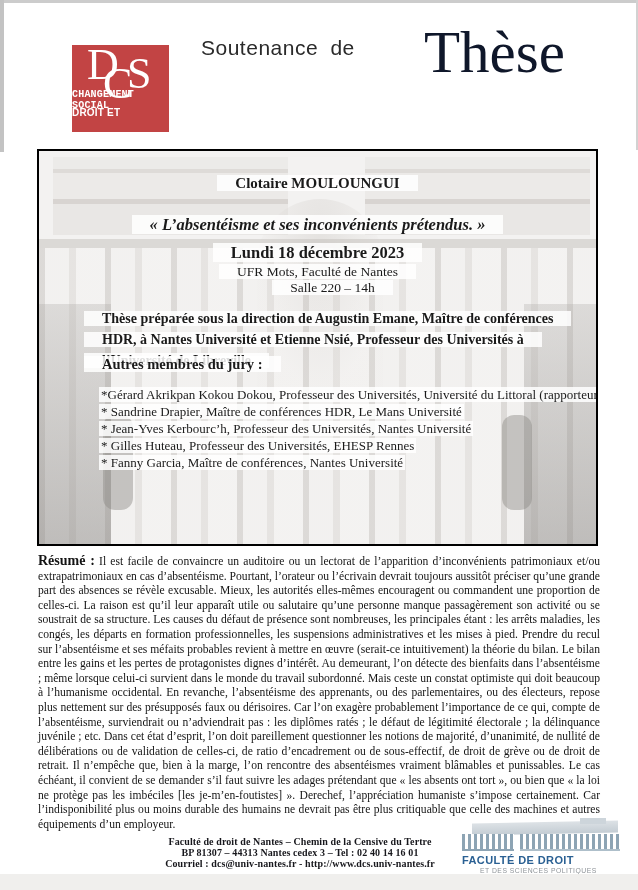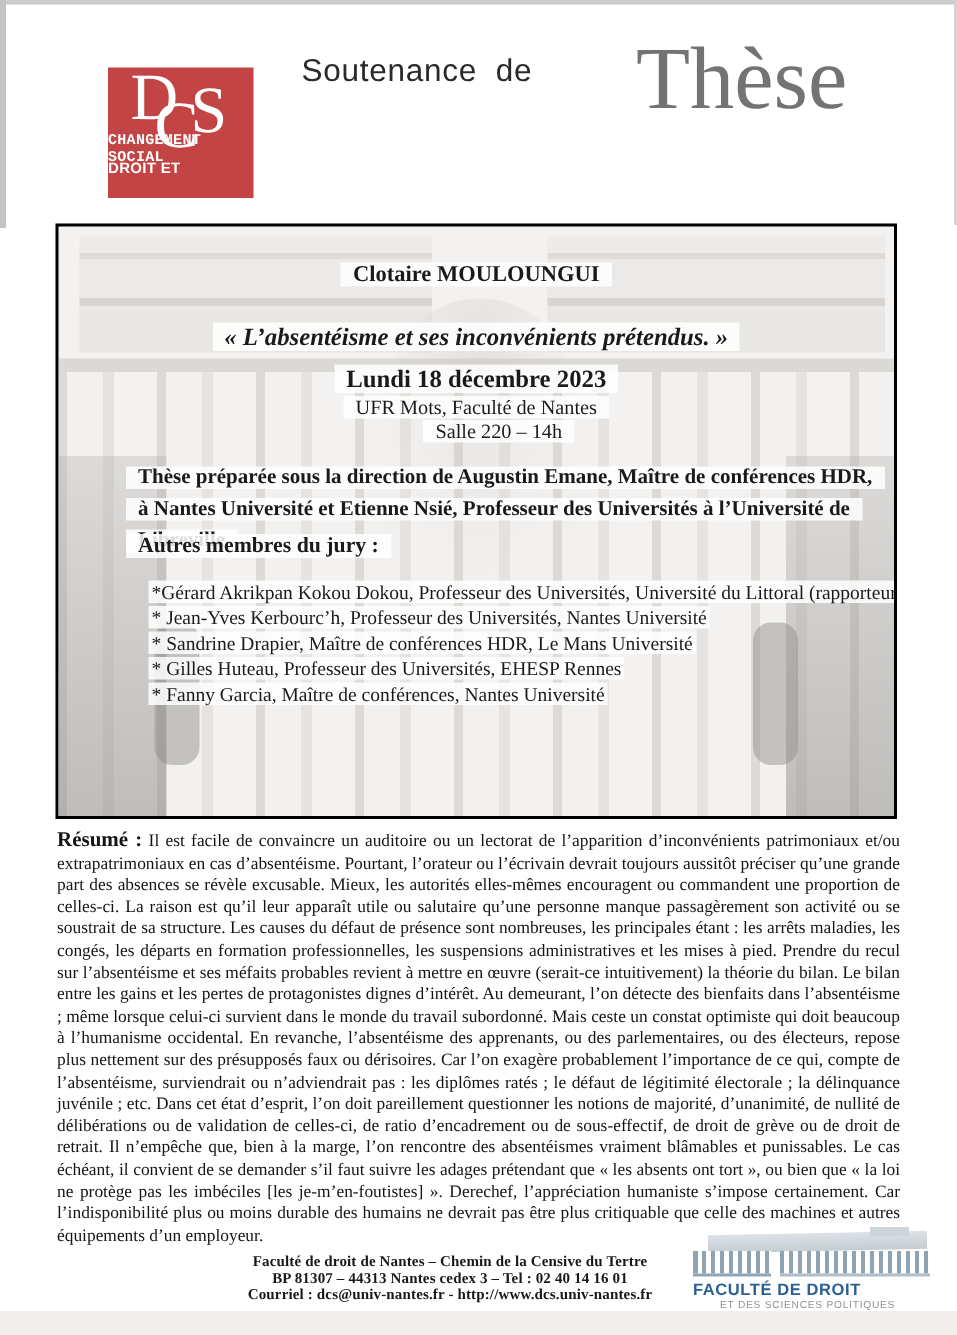--- a/index.html
+++ b/index.html
@@ -19,21 +19,21 @@
   .dcs-d{left:15px;top:-2px;}
   .dcs-c{left:31px;top:17px;}
   .dcs-s{left:55px;top:7px;}
   .dcs-line{position:absolute;left:0;width:100%;text-align:left;color:#ffffff;
     font-family:"Liberation Sans",sans-serif;font-weight:bold;font-size:10px;letter-spacing:.2px;}
   .dcs-line1{bottom:14px;}
   .dcs-line2{bottom:21px;font-family:Liberation Mono, monospace;}
   .pretitle{position:absolute;left:201px;top:36px;font-family:"Liberation Sans",sans-serif;
     font-size:21px;color:#2a2a2a;letter-spacing:.5px;word-spacing:6px;}
   .big-title{position:absolute;left:424px;top:20px;font-family:"Liberation Serif",serif;
-    font-size:59px;line-height:1.1;color:#737373;text-align:center;}
+    font-size:59px;line-height:1.1;color:#0f172a;text-align:center;}
 
   
   .photo-box{position:absolute;left:37px;top:149px;width:557px;height:393px;
     border:2px solid #000000;background:#f3f2f1;overflow:hidden;}
   .ph{position:absolute;pointer-events:none;}
   .ent-left{left:14px;top:6px;width:235px;height:78px;
     background:linear-gradient(#ecebe9 0 12px,#dedbd8 12px 16px,#eceae8 16px 42px,#d8d4d1 42px 47px,#e9e7e5 47px 78px);}
   .ent-right{right:6px;top:6px;width:225px;height:78px;
     background:linear-gradient(#ecebe9 0 12px,#dedbd8 12px 16px,#eceae8 16px 42px,#d8d4d1 42px 47px,#e9e7e5 47px 78px);}
   .arch{left:218px;top:48px;width:126px;height:190px;border-radius:63px 63px 0 0;
@@ -46,21 +46,21 @@
   .vignette-left{left:0;bottom:0;width:72px;height:240px;
     background:linear-gradient(rgba(170,167,164,.30), rgba(128,125,122,.45));}
   .vignette-right{right:0;bottom:0;width:72px;height:240px;
     background:linear-gradient(rgba(170,167,164,.30), rgba(128,125,122,.45));}
   .statue-left{left:64px;bottom:34px;width:30px;height:95px;border-radius:12px;
     background:rgba(140,137,134,.45);}
   .statue-right{right:64px;bottom:34px;width:30px;height:95px;border-radius:12px;
     background:rgba(140,137,134,.45);}
 
   .pb-text{position:absolute;z-index:3;}
-  .hl{background:rgba(255,255,255,.85);padding:0 8px;box-decoration-break:clone;-webkit-box-decoration-break:clone;}
+  .hl{background:rgba(255,255,255,.85);padding:0 18px;box-decoration-break:clone;-webkit-box-decoration-break:clone;}
   .t-center{left:0;width:100%;text-align:center;}
   .candidate{top:24px;font-size:15px;font-weight:bold;}
   .thesis-title{top:64px;font-size:16.5px;font-weight:bold;font-style:italic;}
   .date{top:92px;font-size:16.5px;font-weight:bold;}
   .venue{top:113px;font-size:13.5px;}
   .room{top:129px;font-size:13.5px;margin-left:15px;}
   .direction{left:45px;top:157px;width:505px;font-size:14px;font-weight:bold;line-height:21px;text-align:left;}
   .jury-heading{left:45px;top:205px;font-size:14.5px;font-weight:bold;}
   .jury-list{left:60px;top:235px;width:490px;}
   .jury-item{font-size:13px;line-height:17px;white-space:nowrap;}
@@ -121,22 +121,22 @@
     <div class="pb-text t-center thesis-title"><span class="hl">« L’absentéisme et ses inconvénients prétendus. »</span></div>
     <div class="pb-text t-center date"><span class="hl">Lundi 18 décembre 2023</span></div>
     <div class="pb-text t-center venue"><span class="hl">UFR Mots, Faculté de Nantes</span></div>
     <div class="pb-text t-center room"><span class="hl">Salle 220 – 14h</span></div>
 
     <div class="pb-text direction"><span class="hl">Thèse préparée sous la direction de Augustin Emane, Maître de conférences HDR, à Nantes Université et Etienne Nsié, Professeur des Universités à l’Université de Libreville</span></div>
     <div class="pb-text jury-heading"><span class="hl">Autres membres du jury :</span></div>
 
     <div class="pb-text jury-list">
       <div class="jury-item"><span class="hl">*Gérard Akrikpan Kokou Dokou, Professeur des Universités, Université du Littoral (rapporteur)</span></div>
+      <div class="jury-item"><span class="hl">* Sandrine Drapier, Maître de conférences HDR, Le Mans Université</span></div>
       <div class="jury-item"><span class="hl">* Jean-Yves Kerbourc’h, Professeur des Universités, Nantes Université</span></div>
-      <div class="jury-item"><span class="hl">* Sandrine Drapier, Maître de conférences HDR, Le Mans Université</span></div>
       <div class="jury-item"><span class="hl">* Gilles Huteau, Professeur des Universités, EHESP Rennes</span></div>
       <div class="jury-item"><span class="hl">* Fanny Garcia, Maître de conférences, Nantes Université</span></div>
     </div>
 
   </div>
 
   <div class="resume">
     <span class="resume-label">Résumé :</span><span> Il est facile de convaincre un auditoire ou un lectorat de l’apparition d’inconvénients patrimoniaux et/ou extrapatrimoniaux en cas d’absentéisme. Pourtant, l’orateur ou l’écrivain devrait toujours aussitôt préciser qu’une grande part des absences se révèle excusable. Mieux, les autorités elles-mêmes encouragent ou commandent une proportion de celles-ci. La raison est qu’il leur apparaît utile ou salutaire qu’une personne manque passagèrement son activité ou se soustrait de sa structure. Les causes du défaut de présence sont nombreuses, les principales étant : les arrêts maladies, les congés, les départs en formation professionnelles, les suspensions administratives et les mises à pied. Prendre du recul sur l’absentéisme et ses méfaits probables revient à mettre en œuvre (serait-ce intuitivement) la théorie du bilan. Le bilan entre les gains et les pertes de protagonistes dignes d’intérêt. Au demeurant, l’on détecte des bienfaits dans l’absentéisme ; même lorsque celui-ci survient dans le monde du travail subordonné. Mais ceste un constat optimiste qui doit beaucoup à l’humanisme occidental. En revanche, l’absentéisme des apprenants, ou des parlementaires, ou des électeurs, repose plus nettement sur des présupposés faux ou dérisoires. Car l’on exagère probablement l’importance de ce qui, compte de l’absentéisme, surviendrait ou n’adviendrait pas : les diplômes ratés ; le défaut de légitimité électorale ; la délinquance juvénile ; etc. Dans cet état d’esprit, l’on doit pareillement questionner les notions de majorité, d’unanimité, de nullité de délibérations ou de validation de celles-ci, de ratio d’encadrement ou de sous-effectif, de droit de grève ou de droit de retrait. Il n’empêche que, bien à la marge, l’on rencontre des absentéismes vraiment blâmables et punissables. Le cas échéant, il convient de se demander s’il faut suivre les adages prétendant que « les absents ont tort », ou bien que « la loi ne protège pas les imbéciles [les je-m’en-foutistes] ». Derechef, l’appréciation humaniste s’impose certainement. Car l’indisponibilité plus ou moins durable des humains ne devrait pas être plus critiquable que celle des machines et autres équipements d’un employeur.</span>
   </div>
 

